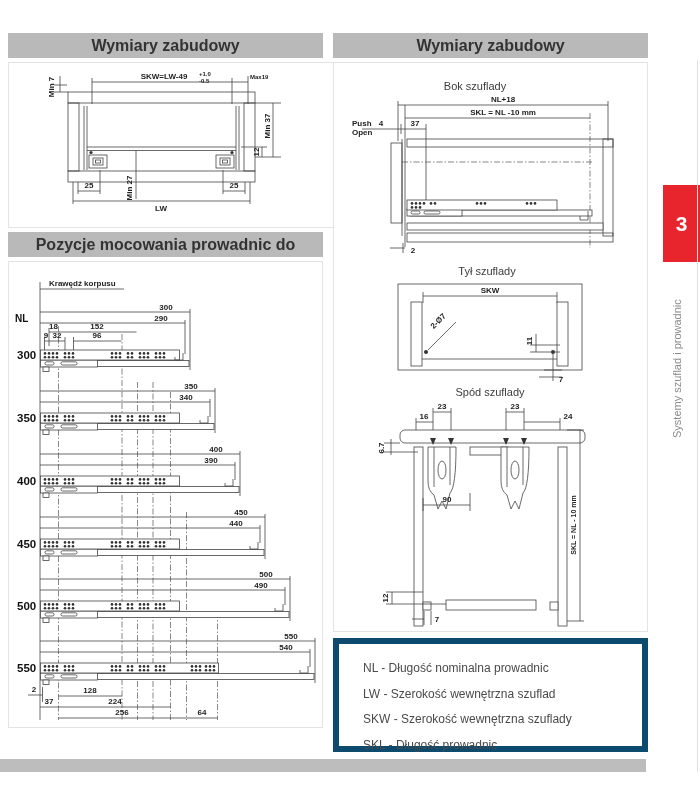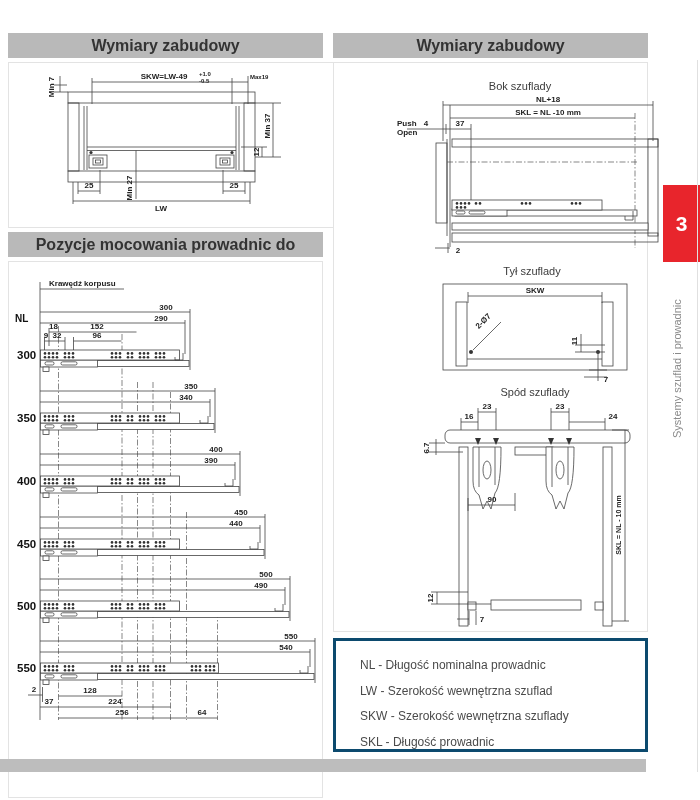--- a/index.html
+++ b/index.html
@@ -13,21 +13,21 @@
   .dim{font-size:8px;font-weight:600;fill:#222;text-anchor:middle;}
   .dimS{font-size:6px;font-weight:600;fill:#222;text-anchor:start;}
   .lbl{font-size:8px;font-weight:700;fill:#222;text-anchor:start;}
   .ttl{font-size:11px;fill:#3c3c3c;text-anchor:middle;}
   .rowlbl{font-size:11.5px;font-weight:bold;fill:#111;text-anchor:start;}
   .ln{stroke:#444;stroke-width:0.8;fill:none;}
   .cl{stroke:#555;stroke-width:0.7;fill:none;stroke-dasharray:6 2 1.5 2;}
   .wh{fill:#fff;stroke:#444;stroke-width:0.8;}
   .dk{fill:#333;}
   #legend-box{position:absolute;left:333px;top:638px;width:315px;height:114px;
-      background:#fff;border:3px solid #0c4a6e;box-sizing:border-box;
+      background:#fff;border:6px solid #0c4a6e;box-sizing:border-box;
       padding:12px 0 0 24px;}
   .legend-line{font-size:12px;color:#4a4a4a;line-height:25.5px;}
   #red-tab{position:absolute;left:663px;top:185px;width:37px;height:77px;
       background:#e8252c;color:#fff;font-size:21px;font-weight:bold;
       text-align:center;line-height:77px;}
   #side-label{position:absolute;left:671px;top:438px;width:175px;height:14px;
       transform:rotate(-90deg);transform-origin:0 0;color:#8a8a8a;font-size:11px;
       white-space:nowrap;}
   #page-edge{position:absolute;left:697px;top:60px;width:1px;height:712px;background:#e0e0e0;}
   #bottom-strip{position:absolute;left:0;top:759px;width:646px;height:13px;background:#bdbdbd;}
@@ -111,21 +111,21 @@
 
       <line class="ln" x1="64" y1="119" x2="64" y2="141"></line>
       <line class="ln" x1="241" y1="119" x2="241" y2="141"></line>
       <line class="ln" x1="64" y1="138" x2="241" y2="138"></line>
       <text class="dim" x="152" y="148">LW</text>
     </svg>
   </div>
 
   <div class="hdr" style="left:8px;top:232px;width:315px;">Pozycje mocowania prowadnic do zabudowy</div>
 
-  <div class="box" style="left:8px;top:261px;width:315px;height:537px;text-decoration:underline;">
+  <div class="box" style="left:8px;top:261px;width:315px;height:467px;text-decoration:underline;">
     <svg width="313" height="489" viewBox="0 0 313 489">
 
       <line class="ln" x1="31" y1="20" x2="31" y2="458"></line>
       <line class="ln" x1="31" y1="27" x2="115" y2="27"></line>
       <text class="lbl" x="40" y="24">Krawędź korpusu</text>
       <text class="rowlbl" x="6" y="60" style="font-size:10px">NL</text>
 
       <line class="cl" x1="49.5" y1="64" x2="49.5" y2="458"></line>
       <line class="cl" x1="113" y1="72" x2="113" y2="458"></line>
       <line class="cl" x1="128.5" y1="120" x2="128.5" y2="458"></line>
@@ -487,21 +487,21 @@
       <text class="dim" x="106" y="442">224</text>
       <line class="ln" x1="49.5" y1="456" x2="177.5" y2="456"></line>
       <text class="dim" x="113" y="453">256</text>
       <line class="ln" x1="177.5" y1="456" x2="208.5" y2="456"></line>
       <text class="dim" x="193" y="453">64</text>
     </svg>
   </div>
 
   <div class="hdr" style="left:333px;top:33px;width:315px;">Wymiary zabudowy</div>
 
-  <div class="box" style="left:333px;top:62px;width:315px;height:570px;padding-left:45px;">
+  <div class="box" style="left:333px;top:62px;width:315px;height:570px;">
     <svg width="313" height="568" viewBox="0 0 313 568">
       <defs>
         <pattern id="h2" width="4.5" height="4.5" patternUnits="userSpaceOnUse" patternTransform="rotate(45)">
           <rect width="4.5" height="4.5" fill="#d4d4d4"></rect>
           <line x1="0" y1="0" x2="0" y2="4.5" stroke="#8f8f8f" stroke-width="1.3"></line>
         </pattern>
       </defs>
 
       <g>
         <text class="ttl" x="141" y="27">Bok szuflady</text>

